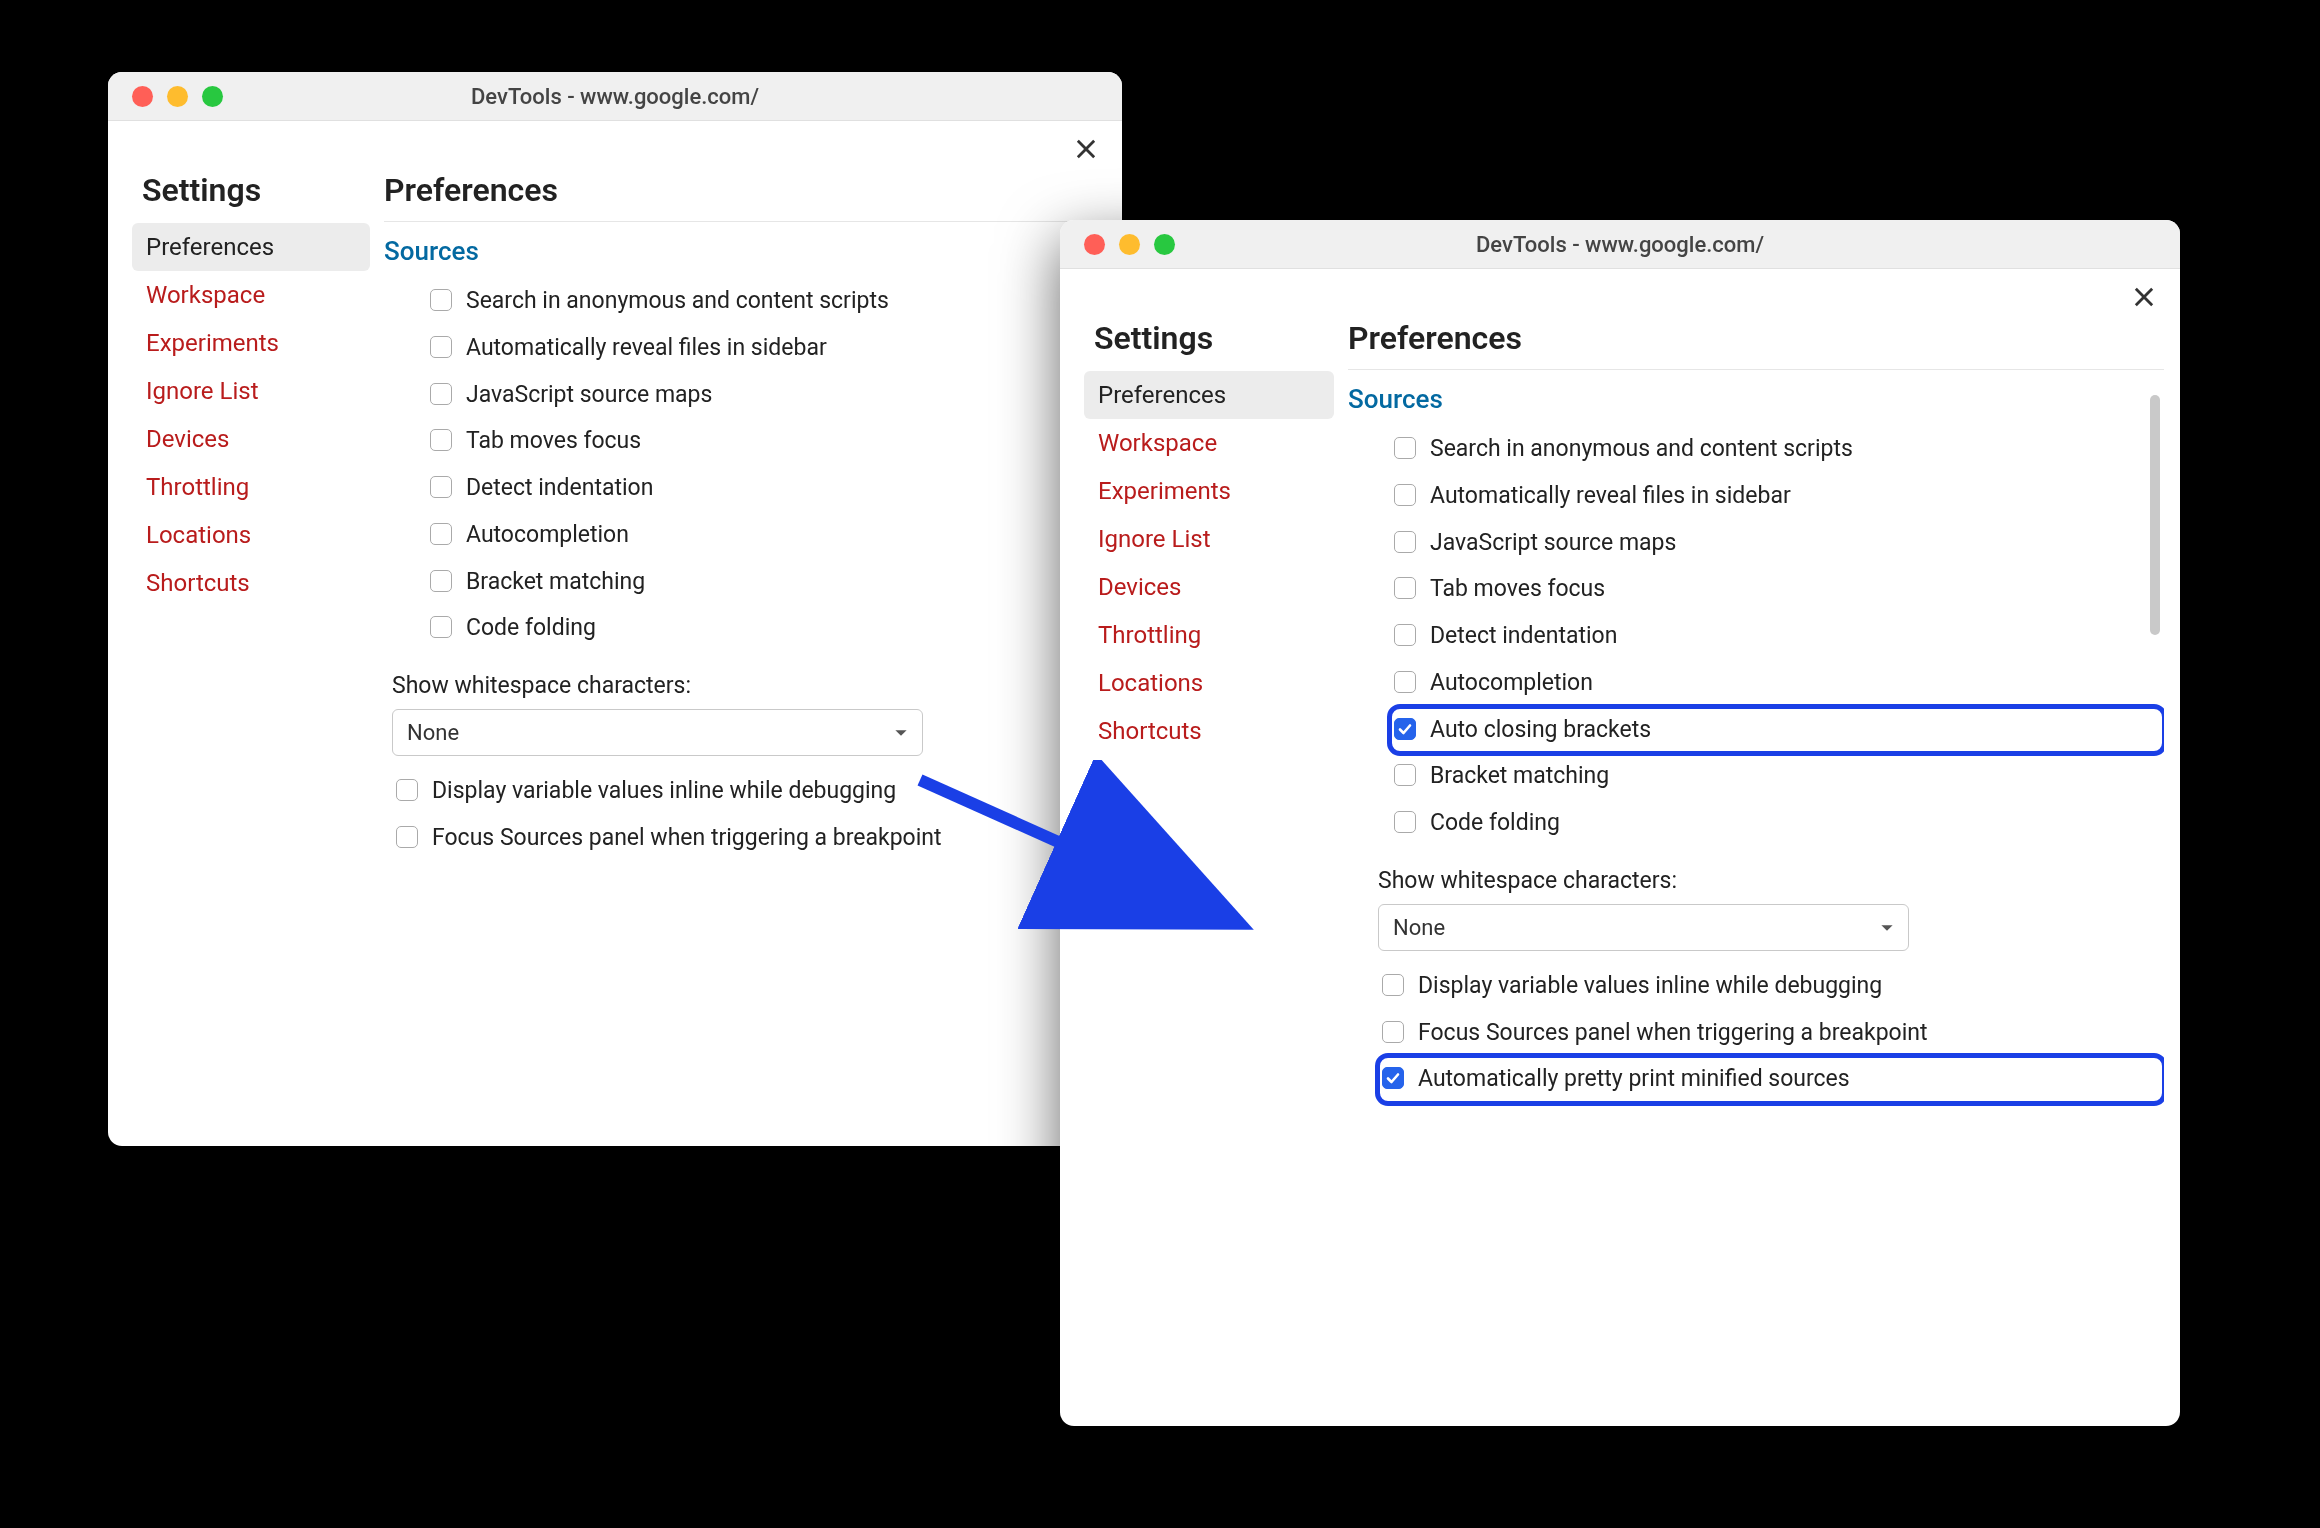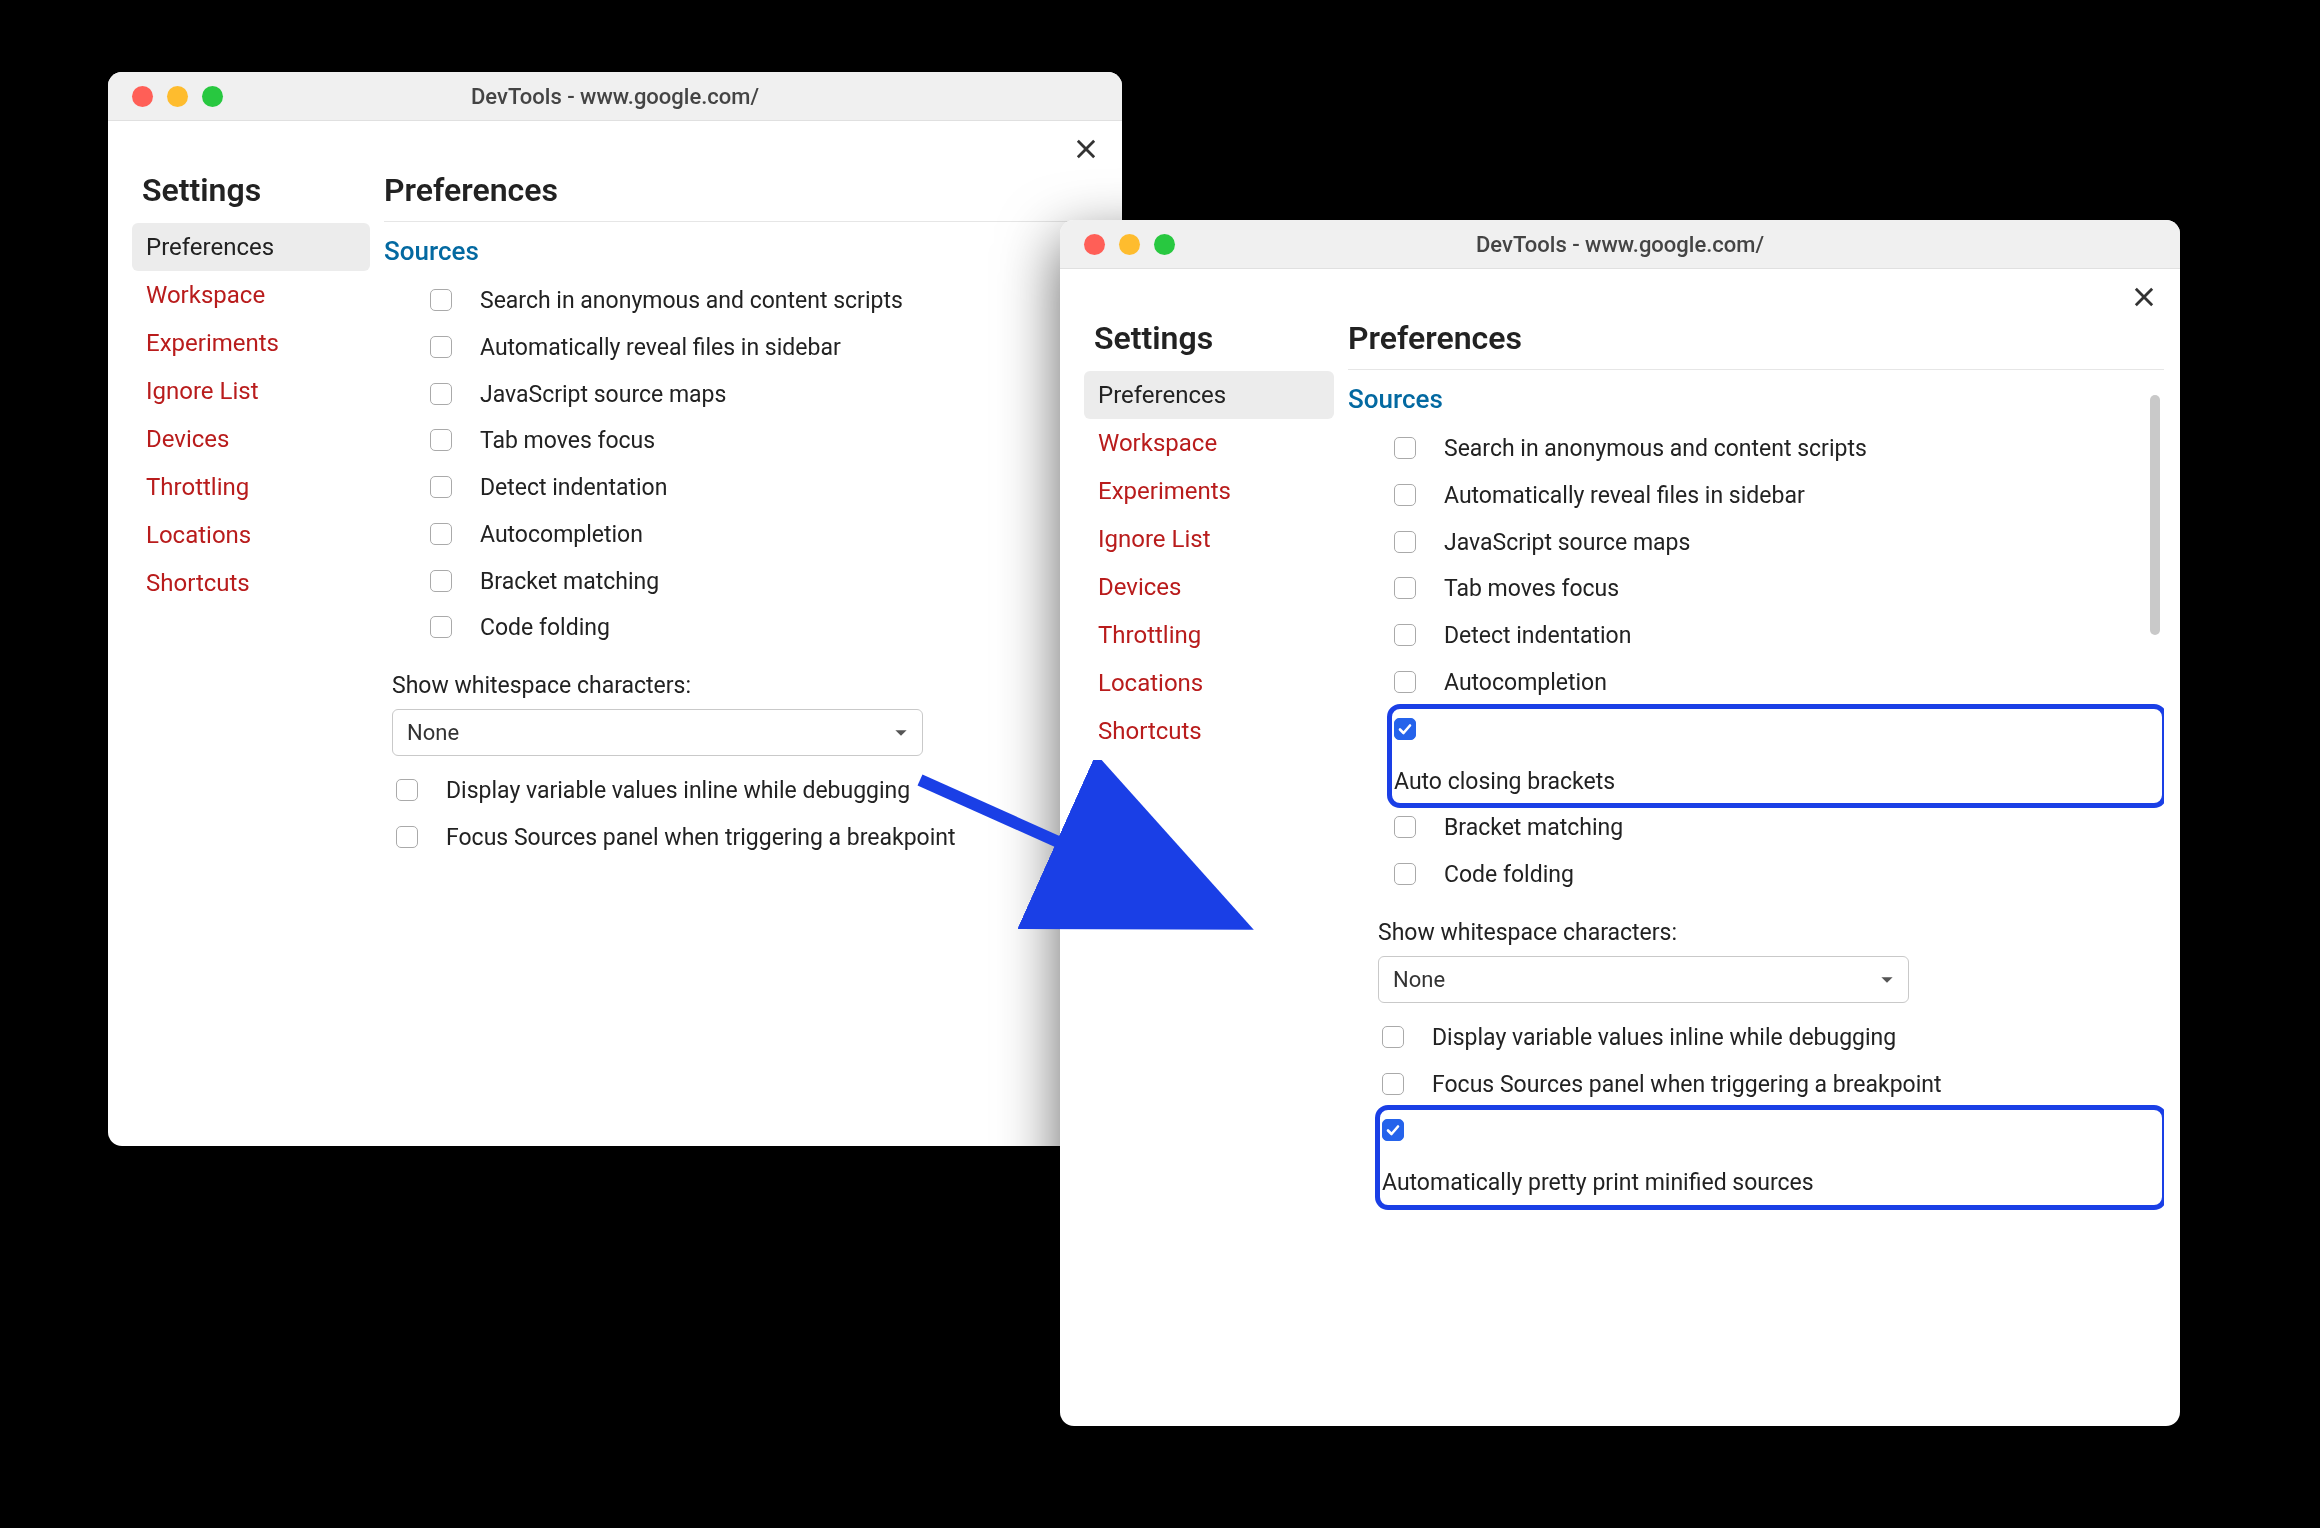--- a/index.html
+++ b/index.html
@@ -108,29 +108,28 @@
     font-weight: 500;
     color: #0369a1;
     margin-bottom: 12px;
   }
   .option-list {
     padding-left: 42px;
   }
   .option-row {
     display: flex;
     align-items: flex-start;
-    gap: 28px;
+    gap: 14px;
     padding: 9px 4px;
     border-radius: 10px;
     position: relative;
   }
   .option-row.highlight {
     outline: 5px solid #1a3fe6;
     outline-offset: -2px;
-    flex-direction: column;
   }
   .checkbox {
     width: 22px;
     height: 22px;
     border: 1.5px solid #aaa;
     border-radius: 5px;
     flex-shrink: 0;
     margin-top: 2px;
     display: flex;
     align-items: center;

